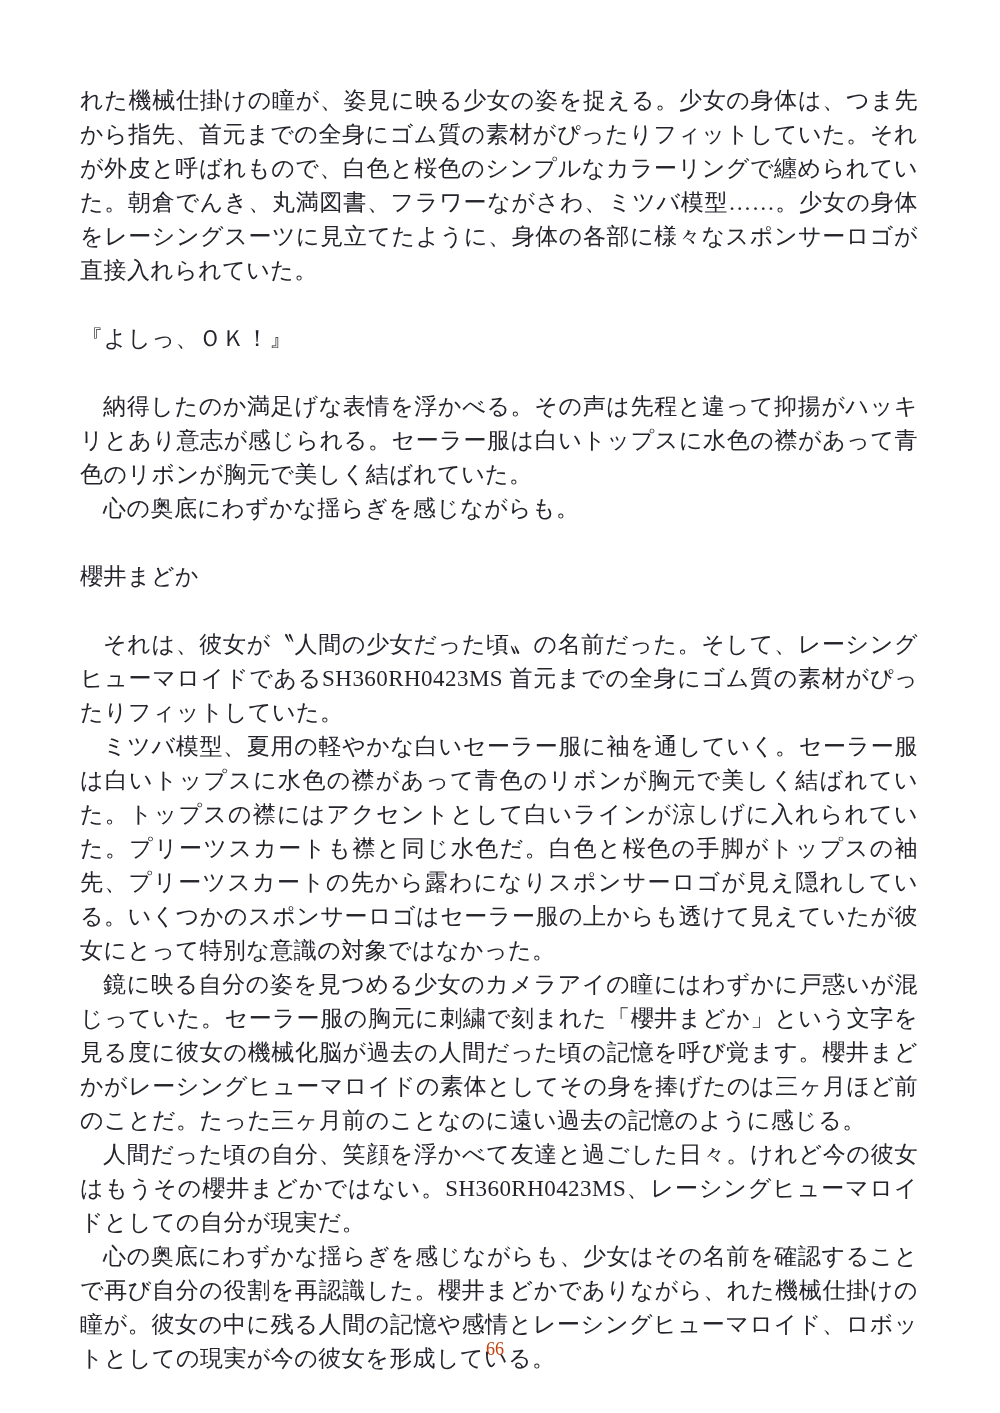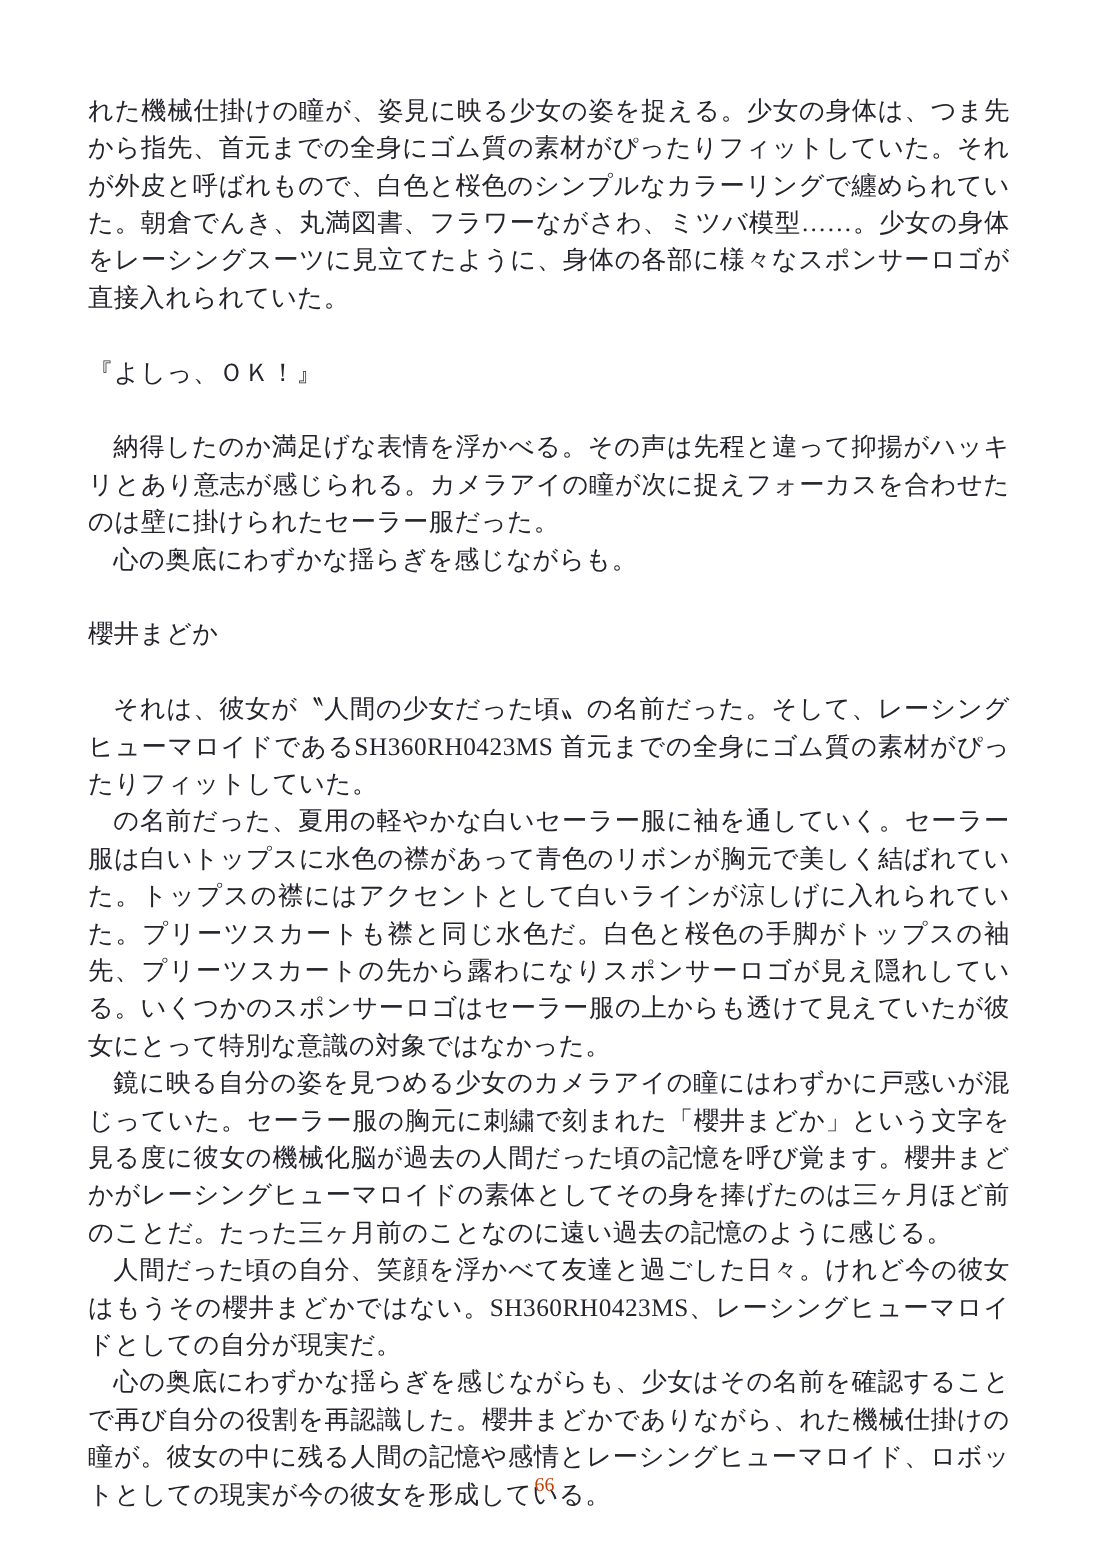--- a/index.html
+++ b/index.html
@@ -49,27 +49,27 @@
 </style>
 </head>
 <body>
 
 <div id="page">
   <div id="text-column">
       <div class="para">れた機械仕掛けの瞳が、姿見に映る少女の姿を捉える。少女の身体は、つま先から指先、首元までの全身にゴム質の素材がぴったりフィットしていた。それが外皮と呼ばれもので、白色と桜色のシンプルなカラーリングで纏められていた。朝倉でんき、丸満図書、フラワーながさわ、ミツバ模型……。少女の身体をレーシングスーツに見立てたように、身体の各部に様々なスポンサーロゴが直接入れられていた。</div>
       <div class="blank"></div>
       <div class="para">『よしっ、ＯＫ！』</div>
       <div class="blank"></div>
-      <div class="para indent">納得したのか満足げな表情を浮かべる。その声は先程と違って抑揚がハッキリとあり意志が感じられる。カメラアイの瞳が次に捉えフォーカスを合わせたのは壁に掛けられたセーラー服だった。</div>
+      <div class="para indent">納得したのか満足げな表情を浮かべる。その声は先程と違って抑揚がハッキリとあり意志が感じられる。セーラー服は白いトップスに水色の襟があって青色のリボンが胸元で美しく結ばれていた。</div>
       <div class="para indent">心の奥底にわずかな揺らぎを感じながらも。</div>
       <div class="blank"></div>
       <div class="para">櫻井まどか</div>
       <div class="blank"></div>
       <div class="para indent">それは、彼女が〝人間の少女だった頃〟の名前だった。そして、レーシングヒューマロイドであるSH360RH0423MS 首元までの全身にゴム質の素材がぴったりフィットしていた。</div>
-      <div class="para indent">の名前だった、夏用の軽やかな白いセーラー服に袖を通していく。セーラー服は白いトップスに水色の襟があって青色のリボンが胸元で美しく結ばれていた。トップスの襟にはアクセントとして白いラインが涼しげに入れられていた。プリーツスカートも襟と同じ水色だ。白色と桜色の手脚がトップスの袖先、プリーツスカートの先から露わになりスポンサーロゴが見え隠れしている。いくつかのスポンサーロゴはセーラー服の上からも透けて見えていたが彼女にとって特別な意識の対象ではなかった。</div>
+      <div class="para indent">ミツバ模型、夏用の軽やかな白いセーラー服に袖を通していく。セーラー服は白いトップスに水色の襟があって青色のリボンが胸元で美しく結ばれていた。トップスの襟にはアクセントとして白いラインが涼しげに入れられていた。プリーツスカートも襟と同じ水色だ。白色と桜色の手脚がトップスの袖先、プリーツスカートの先から露わになりスポンサーロゴが見え隠れしている。いくつかのスポンサーロゴはセーラー服の上からも透けて見えていたが彼女にとって特別な意識の対象ではなかった。</div>
       <div class="para indent">鏡に映る自分の姿を見つめる少女のカメラアイの瞳にはわずかに戸惑いが混じっていた。セーラー服の胸元に刺繍で刻まれた「櫻井まどか」という文字を見る度に彼女の機械化脳が過去の人間だった頃の記憶を呼び覚ます。櫻井まどかがレーシングヒューマロイドの素体としてその身を捧げたのは三ヶ月ほど前のことだ。たった三ヶ月前のことなのに遠い過去の記憶のように感じる。</div>
       <div class="para indent">人間だった頃の自分、笑顔を浮かべて友達と過ごした日々。けれど今の彼女はもうその櫻井まどかではない。SH360RH0423MS、レーシングヒューマロイドとしての自分が現実だ。</div>
       <div class="para indent">心の奥底にわずかな揺らぎを感じながらも、少女はその名前を確認することで再び自分の役割を再認識した。櫻井まどかでありながら、れた機械仕掛けの瞳が。彼女の中に残る人間の記憶や感情とレーシングヒューマロイド、ロボットとしての現実が今の彼女を形成している。</div>
       <div class="blank"></div>
       <div class="para">「櫻井まどか……」</div>
       <div class="blank"></div>
       <div class="blank"></div>
       <div class="para">「……いや、違う。私は SAKURA Veloce 所有のレーシングヒューマロイド SH360RH0423MS。櫻井まど</div>
     </div>
   <div id="page-footer">

